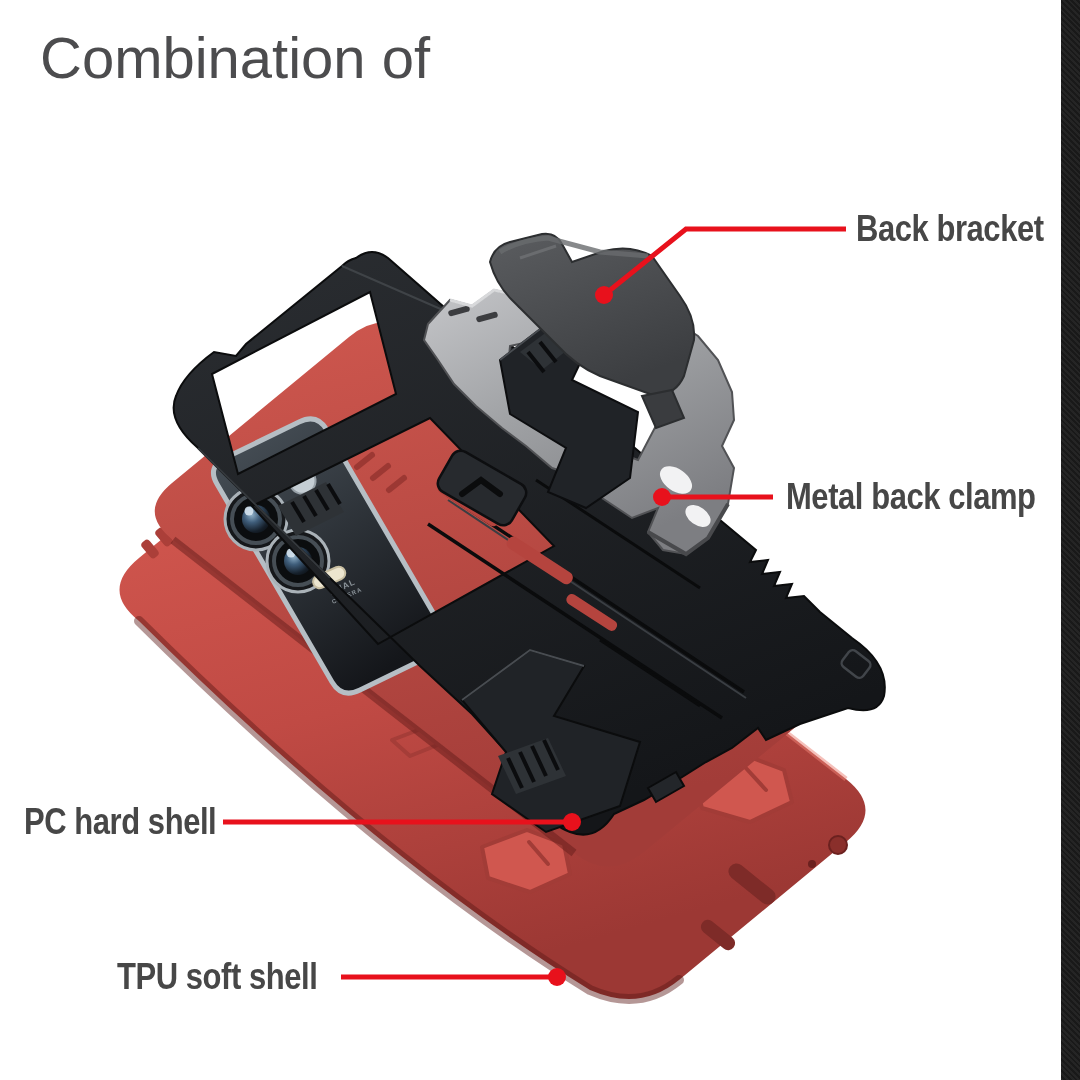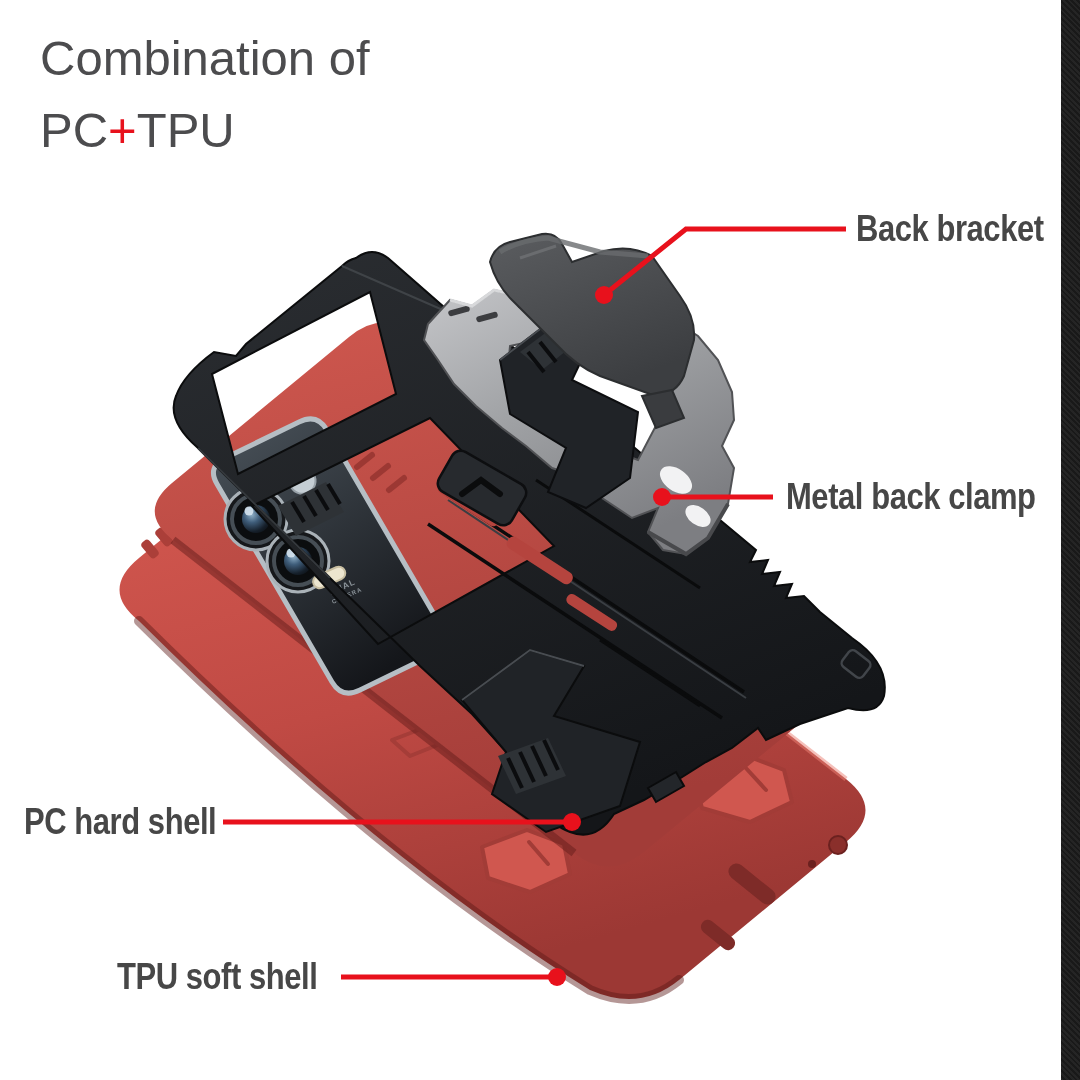--- a/index.html
+++ b/index.html
@@ -6,21 +6,21 @@
   body{
     width:1080px;height:1080px;position:relative;overflow:hidden;
     background:var(--background,#fff);
     font-family:"Liberation Sans","DejaVu Sans",sans-serif;
   }
   .stage{position:absolute;inset:0;}
   svg.scene{position:absolute;left:0;top:0;width:1080px;height:1080px;}
 
   .title{
     position:absolute;left:40px;top:22px;
-    font-size:49px;line-height:72px;font-weight:400;
+    font-size:58px;line-height:72px;font-weight:400;
     color:var(--title-text,#4c4c4e);letter-spacing:0;
   }
   .title .plus{color:var(--accent-red,#e8111c);font-weight:400;}
 
   .callout-label{
     position:absolute;white-space:nowrap;
     font-weight:bold;font-size:36px;line-height:40px;
     color:var(--label-text,#484848);
     transform:scaleX(.86);transform-origin:left center;
     letter-spacing:-.5px;
@@ -254,21 +254,20 @@
     </g>
     <g>
       <path class="accent-stroke" d="M 341,977 L 557,977"></path>
       <circle class="accent-dot" cx="557" cy="977" r="9"></circle>
     </g>
   </g>
 </svg>
 
   <div class="title">
     <div>Combination of</div>
-    <div><span>PC</span><span class="plus">+</span><span>TPU</span></div>
   </div>
 
   <div class="callout-label" id="lbl-back-bracket">Back bracket</div>
   <div class="callout-label" id="lbl-metal-back-clamp">Metal back clamp</div>
   <div class="callout-label" id="lbl-pc-hard-shell">PC hard shell</div>
   <div class="callout-label" id="lbl-tpu-soft-shell">TPU soft shell</div>
 
   <div class="side-strip"></div>
 </div>
 

